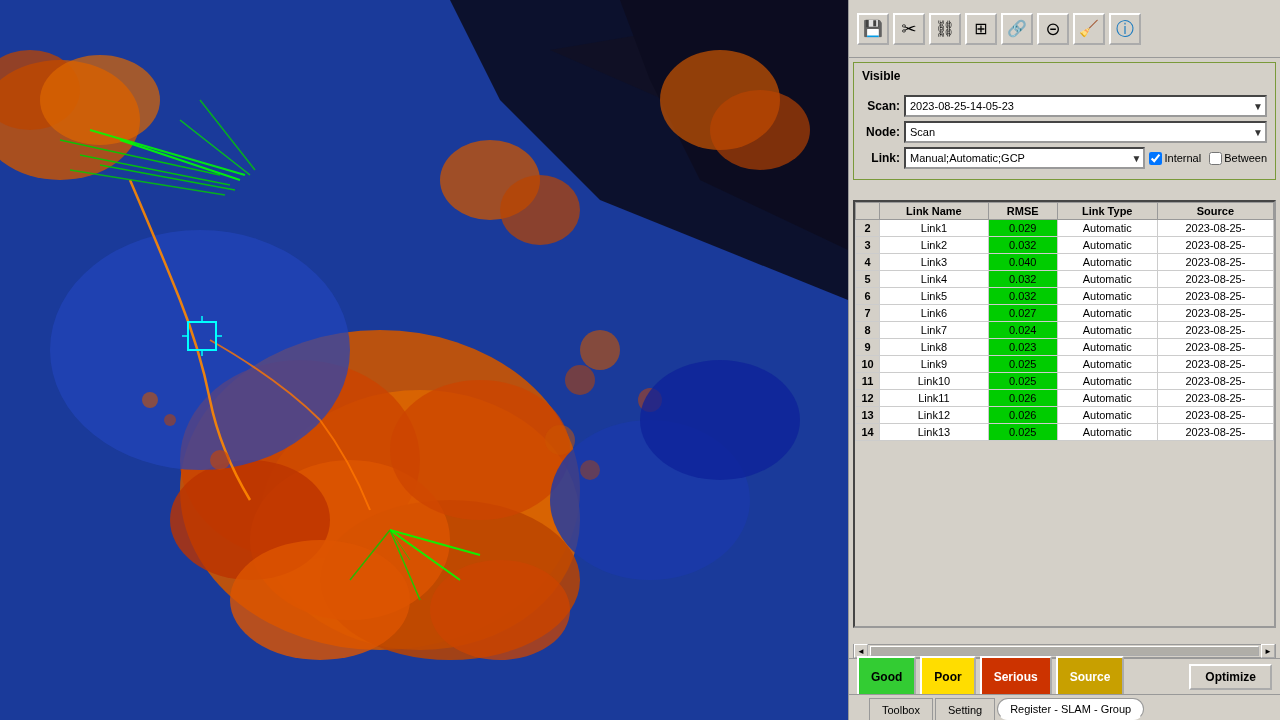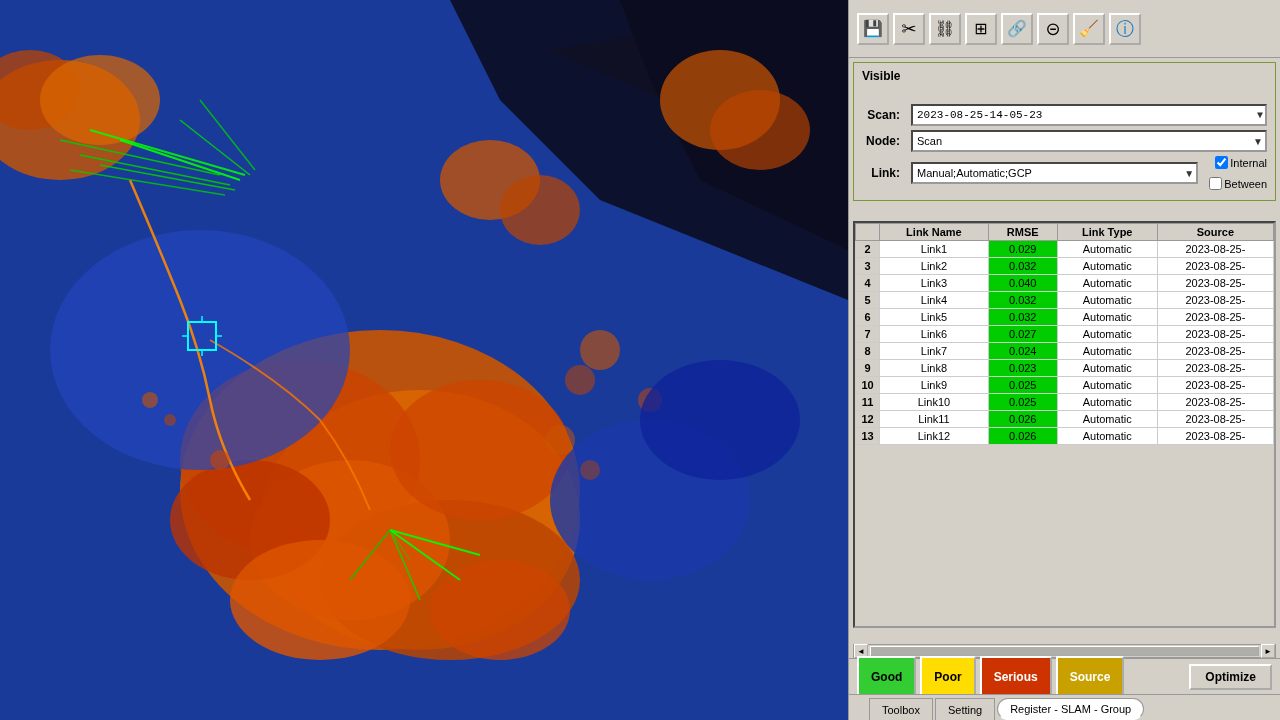--- a/index.html
+++ b/index.html
@@ -56,27 +56,27 @@
     #visible-section {
       padding: 6px 8px;
       background: #d4d0c8;
       border: 1px solid #7a9a3a;
       margin: 4px;
     }
     #visible-section legend, .section-title {
       font-weight: bold;
       font-size: 12px;
       color: #000;
-      margin-bottom: 21px;
+      margin-bottom: 12px;
     }
     .form-row {
       display: flex;
       align-items: center;
       margin-bottom: 4px;
-      gap: 11px;
+      gap: 4px;
     }
     .form-label {
       width: 38px;
       font-weight: bold;
       color: #000;
       text-align: right;
       flex-shrink: 0;
     }
     .form-control {
       flex: 1;
@@ -92,23 +92,22 @@
     .dropdown-arrow {
       position: absolute;
       right: 2px;
       top: 50%;
       transform: translateY(-50%);
       font-size: 10px;
       color: #333;
     }
     .checkbox-group {
       display: flex;
-      align-items: flex-end;
+      align-items: flex-start;
       gap: 8px;
-      flex-direction: column;
     }
     .checkbox-item {
       display: flex;
       align-items: center;
       gap: 2px;
       font-size: 11px;
     }
 
     
     #table-area {
@@ -339,21 +338,21 @@
     <button class="toolbar-btn" style="font-size:18px;">⊝</button>
     <button class="toolbar-btn" style="font-size:16px;">🧹</button>
     <button class="toolbar-btn" style="font-size:18px; color:#1a7abf;">ⓘ</button>
   </div>
 
   <div id="visible-section">
     <div class="section-title">Visible</div>
 
     <div class="form-row">
       <span class="form-label">Scan:</span>
-      <div class="form-control" style="position:relative;font-family:Liberation Mono, monospace;">
+      <div class="form-control" style="position:relative;">
         <span style="font-size:11px;">2023-08-25-14-05-23</span>
         <span class="dropdown-arrow">▼</span>
       </div>
     </div>
 
     <div class="form-row">
       <span class="form-label">Node:</span>
       <div class="form-control" style="position:relative;">
         <span style="font-size:11px;">Scan</span>
         <span class="dropdown-arrow">▼</span>
@@ -469,20 +468,27 @@
       <td class="td-type">Automatic</td>
       <td class="td-source">2023-08-25-</td>
     </tr>
             <tr>
       <td class="td-index">13</td>
       <td class="td-name">Link12</td>
       <td class="td-green">0.026</td>
       <td class="td-type">Automatic</td>
       <td class="td-source">2023-08-25-</td>
     </tr>
+            <tr>
+      <td class="td-index">14</td>
+      <td class="td-name">Link13</td>
+      <td class="td-green">0.025</td>
+      <td class="td-type">Automatic</td>
+      <td class="td-source">2023-08-25-</td>
+    </tr>
           </tbody>
       </table>
     </div>
   </div>
 
   <div id="table-hscroll">
     <div class="scroll-arrow">◄</div>
     <div class="scroll-thumb"></div>
     <div class="scroll-arrow">►</div>
   </div>

